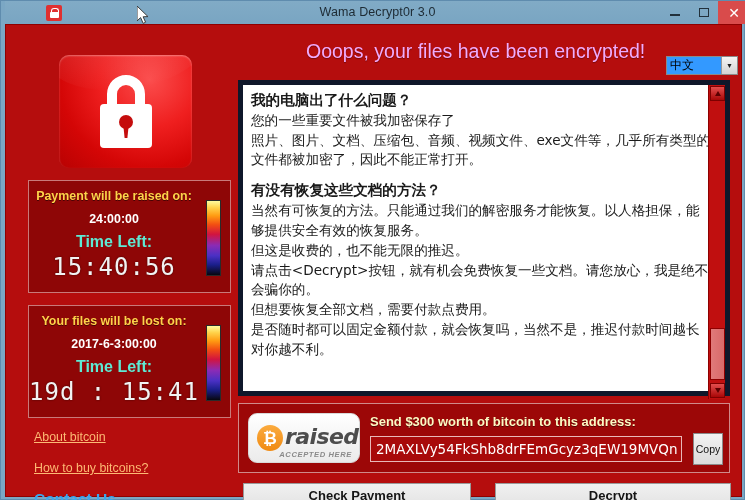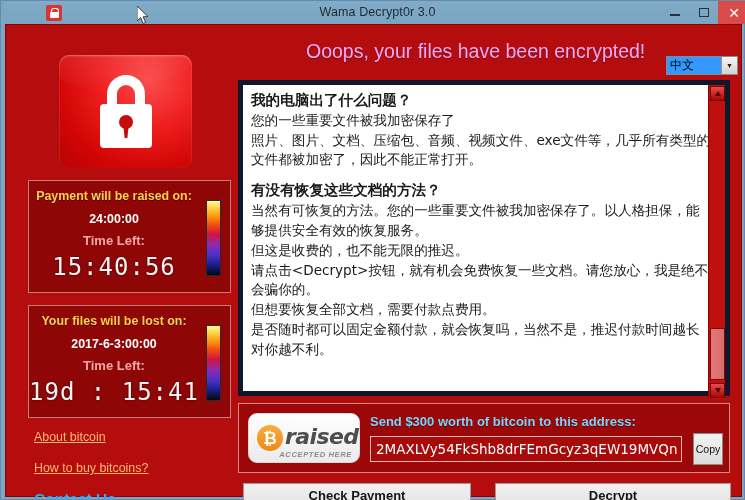--- a/index.html
+++ b/index.html
@@ -140,22 +140,22 @@
     color:#ffd24a; font-size:12.4px; font-weight:bold;
     text-shadow:0 1px 0 rgba(0,0,0,.5);
   }
   .panel-date {
     position:absolute; left:0; top:31px; width:170px;
     text-align:center; color:#ffffff;
     font-size:12.4px; font-weight:bold;
   }
   .panel-left {
     position:absolute; left:0; top:52px; width:170px;
-    text-align:center; color:#fca5a5;
-    font-size:13px; font-weight:bold;
+    text-align:center; color:#5eead4;
+    font-size:16px; font-weight:bold;
   }
   .panel-clock {
     position:absolute; left:0; top:72px; width:170px;
     text-align:center; color:#f2f2f2;
     font-size:24px;
     font-family:"DejaVu Sans Mono","Liberation Mono",monospace;
     letter-spacing:1px;
     text-shadow:0 0 2px rgba(0,0,0,.6);
   }
   .gradbar {
@@ -255,21 +255,21 @@
     color:#4d4d4d; letter-spacing:-0.6px;
     font-family:"DejaVu Sans","Liberation Sans",sans-serif;
   }
   .btc-sub {
     position:absolute; right:7px; top:36px;
     font-size:7.6px; font-style:italic; font-weight:bold;
     color:#8a8a8a; letter-spacing:0.6px;
   }
   .btc-label {
     position:absolute; left:131px; top:10px;
-    color:#7dd3fc; font-size:13px; font-weight:bold;
+    color:#fef9c3; font-size:13px; font-weight:bold;
     text-shadow:0 1px 0 rgba(0,0,0,.45);
   }
   .btc-addr {
     position:absolute; left:131px; top:32px;
     width:312px; height:26px;
     background:#a80a0a;
     border:1px solid #e8b8b8;
     color:#ffffff; font-size:13.5px;
     padding:0 5px; line-height:24px;
     font-family:"DejaVu Sans","Liberation Sans",sans-serif;
@@ -360,21 +360,21 @@
     <a class="link l2">How to buy bitcoins?</a>
     <a class="link l3">Contact Us</a>
 
     <div class="textarea-wrap">
       <div class="textarea-inner" id="ransom-body">
           <div class="tx-h">我的电脑出了什么问题？</div>
           <div class="tx-p">您的一些重要文件被我加密保存了</div>
           <div class="tx-p">照片、图片、文档、压缩包、音频、视频文件、exe文件等，几乎所有类型的文件都被加密了，因此不能正常打开。</div>
           <div class="tx-gap"></div>
           <div class="tx-h">有没有恢复这些文档的方法？</div>
-          <div class="tx-p">当然有可恢复的方法。您的一些重要文件被我加密保存了。以人格担保，能够提供安全有效的恢复服务。</div>
+          <div class="tx-p">当然有可恢复的方法。只能通过我们的解密服务才能恢复。以人格担保，能够提供安全有效的恢复服务。</div>
           <div class="tx-p">但这是收费的，也不能无限的推迟。</div>
           <div class="tx-p">请点击&lt;Decrypt&gt;按钮，就有机会免费恢复一些文档。请您放心，我是绝不会骗你的。</div>
           <div class="tx-p">但想要恢复全部文档，需要付款点费用。</div>
           <div class="tx-p">是否随时都可以固定金额付款，就会恢复吗，当然不是，推迟付款时间越长对你越不利。</div>
         </div>
       <div class="sbar">
         <div class="sbtn up">
             <span class="sarrow u"></span>
           </div>
         <div class="sthumb"></div>

